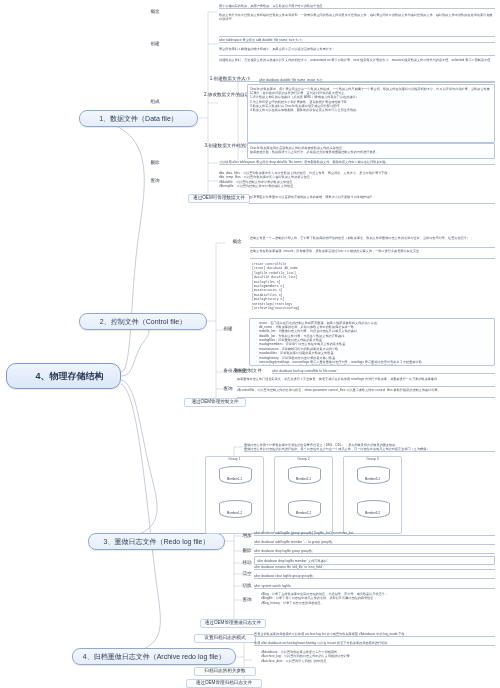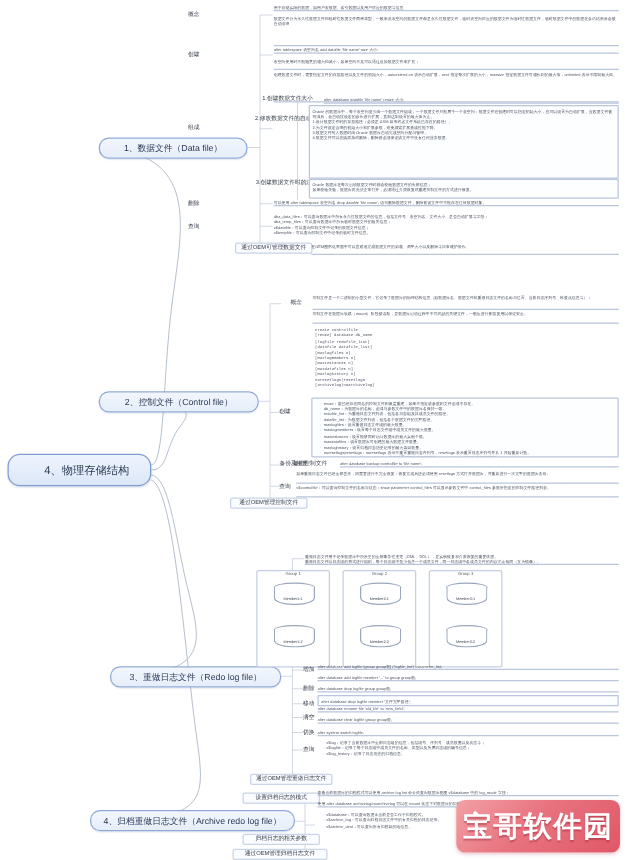--- a/index.html
+++ b/index.html
@@ -15,21 +15,21 @@
   .node{
     position:absolute;box-sizing:border-box;
     background:linear-gradient(180deg,#f2f6fd 0%,#e6eefa 100%);
     border:1px solid #8fa9d6;border-radius:9px;
     color:#2b3a55;white-space:nowrap;
     display:flex;align-items:center;justify-content:center;
     box-shadow:0 1px 1px rgba(110,130,170,.18);
   }
   .root{
     left:6px;top:363px;width:115px;height:26px;
-    font-size:9px;font-weight:normal;border-radius:10px;
+    font-size:9px;font-weight:bold;border-radius:10px;
     border-color:#7e9bcd;
     background:linear-gradient(180deg,#eef4fd 0%,#dbe7f8 100%);
     padding-left:12px;
   }
   .branch{font-size:7px;height:17px;border-radius:8px;}
   .b1{left:79px;top:110px;width:119px;}
   .b2{left:79px;top:313px;width:128px;}
   .b3{left:88px;top:533px;width:137px;}
   .b4{left:72px;top:648px;width:164px;}
 
@@ -333,17 +333,14 @@
   <div class="tb" style="left:254px;top:650px;width:241px;height:18px;">
     <ul>
       <li>v$database：可以查询数据库当前是否工作于归档模式。</li>
       <li>v$archive_log：可以查询归档日志文件中的有关归档的日志记录。</li>
       <li>v$archive_dest：可以查询所有归档目的地信息。</li>
     </ul>
   </div>
 
   <div class="lbl boxed" style="left:186px;top:679px;width:70px;">通过OEM管理归档日志文件</div>
 
-  <div class="wm">
-    <span>宝哥软件园</span>
-  </div>
 
 </div>
 
 </body></html>

